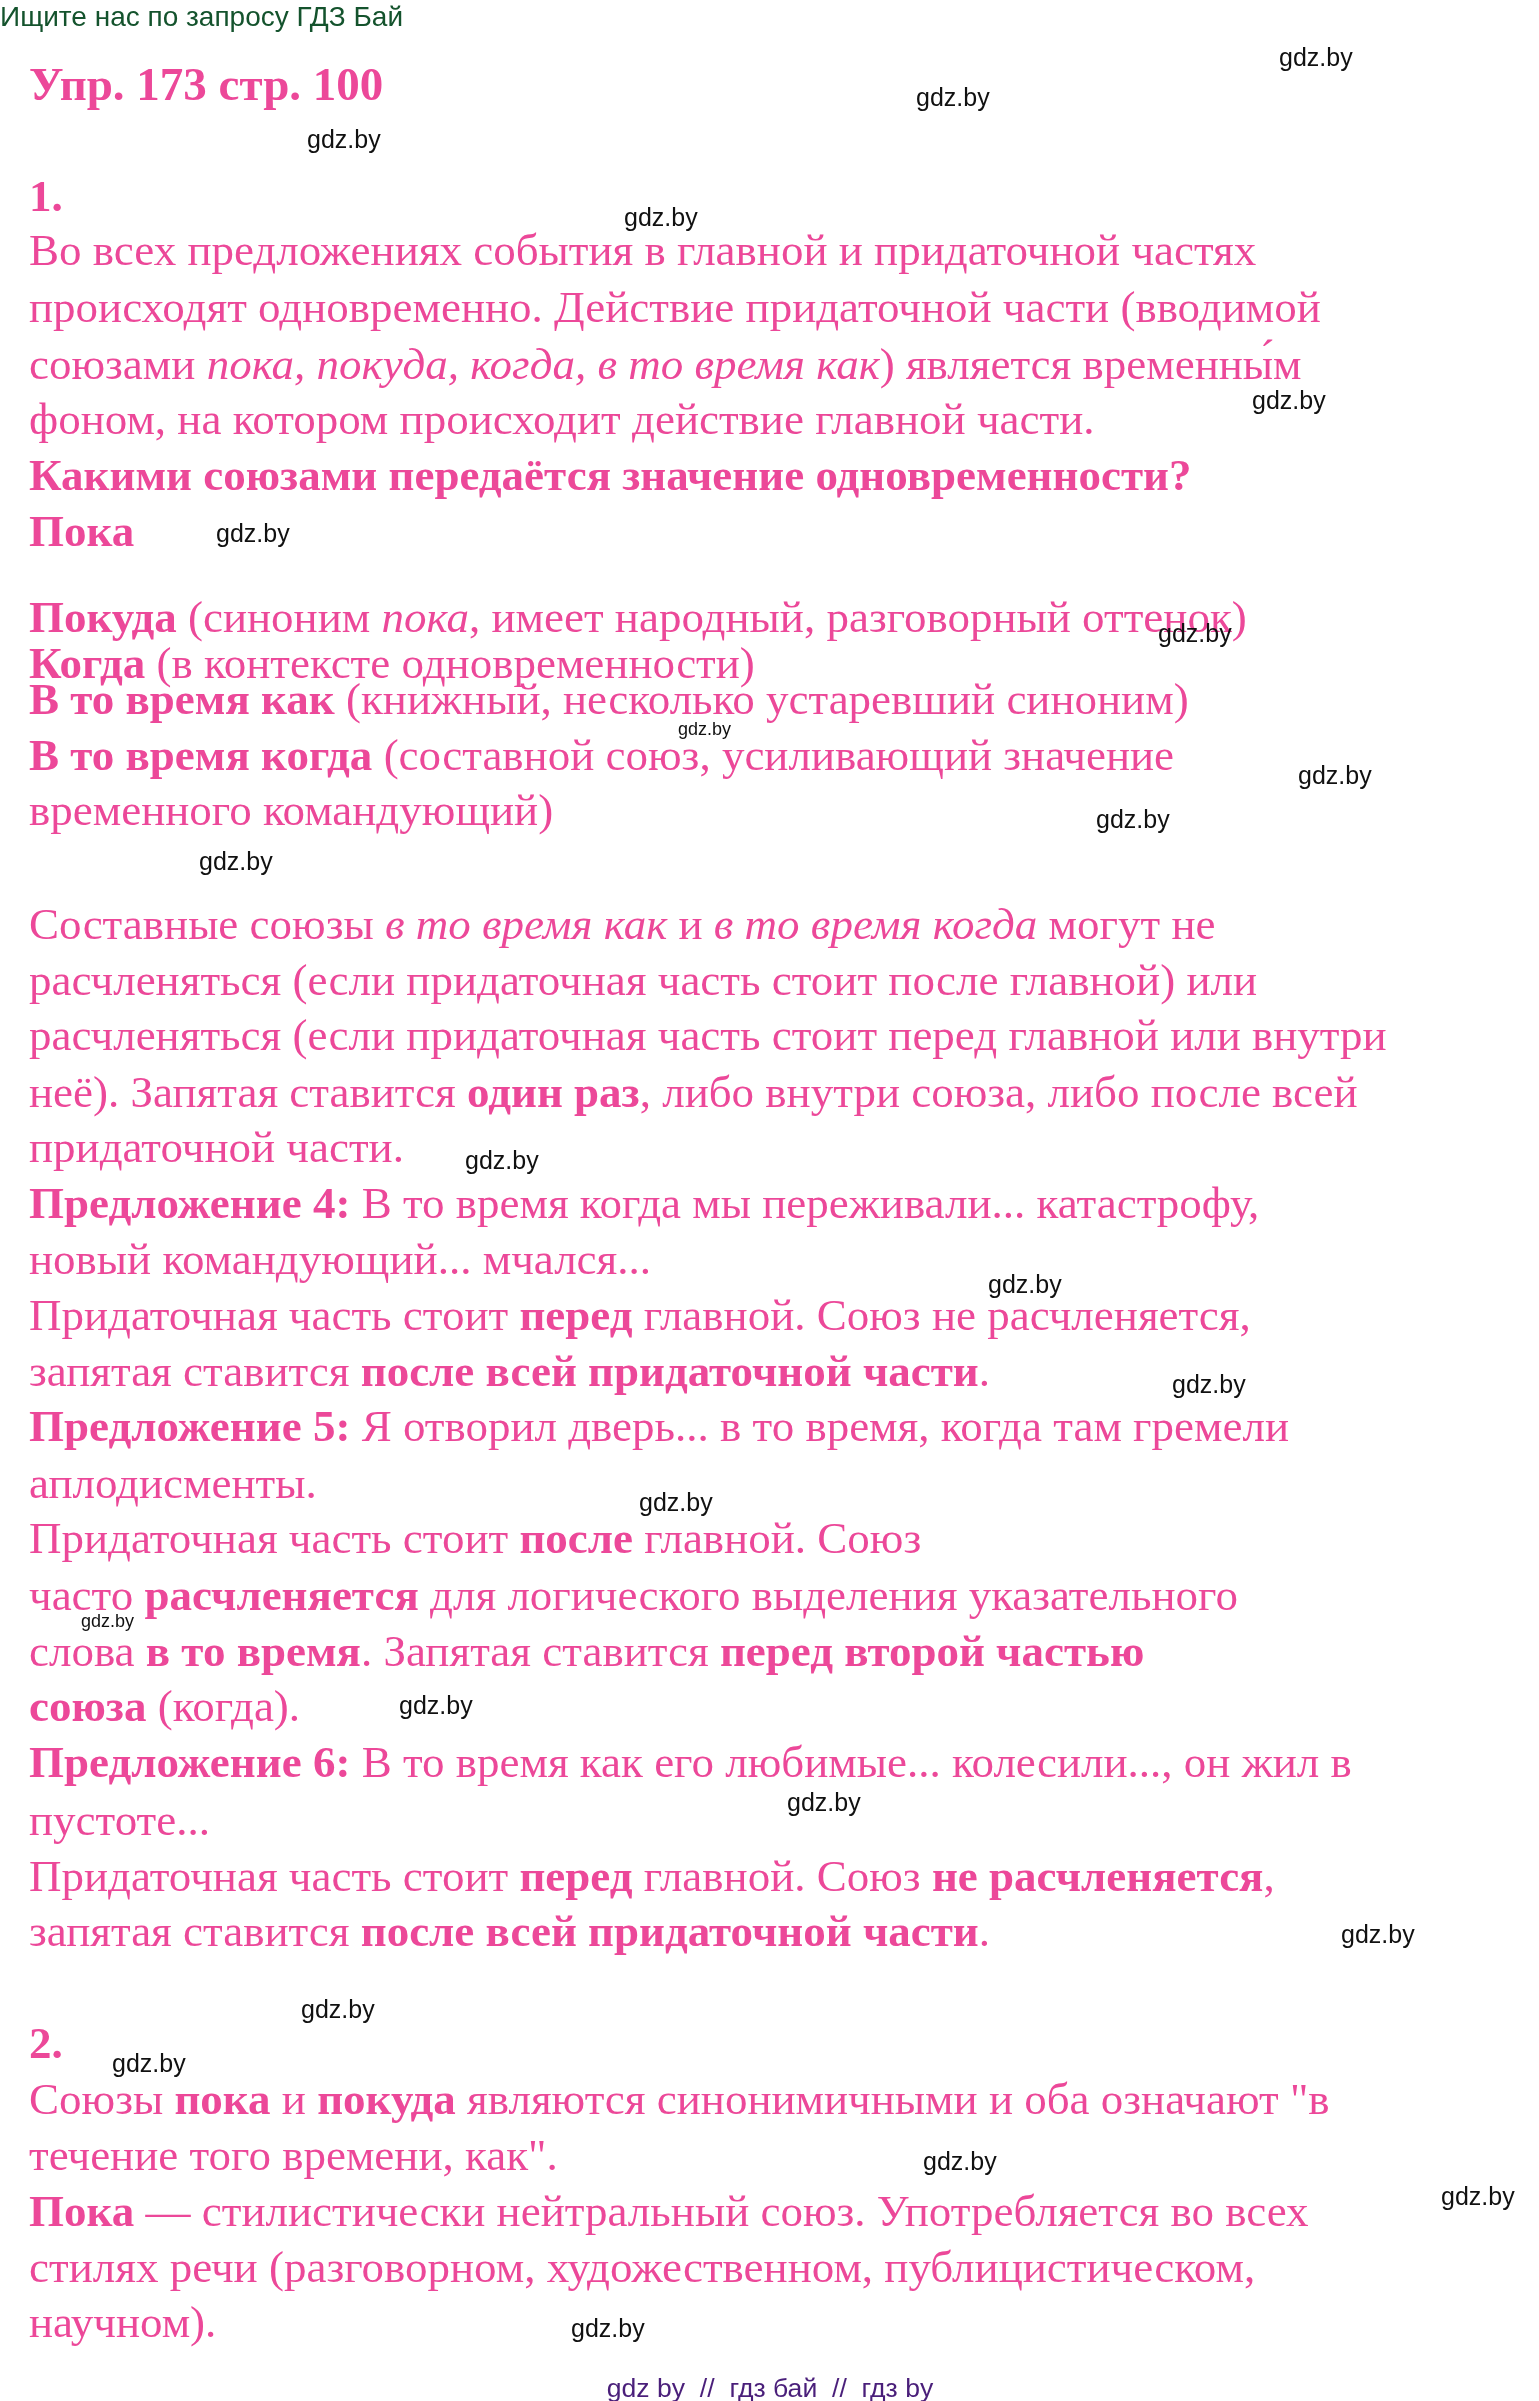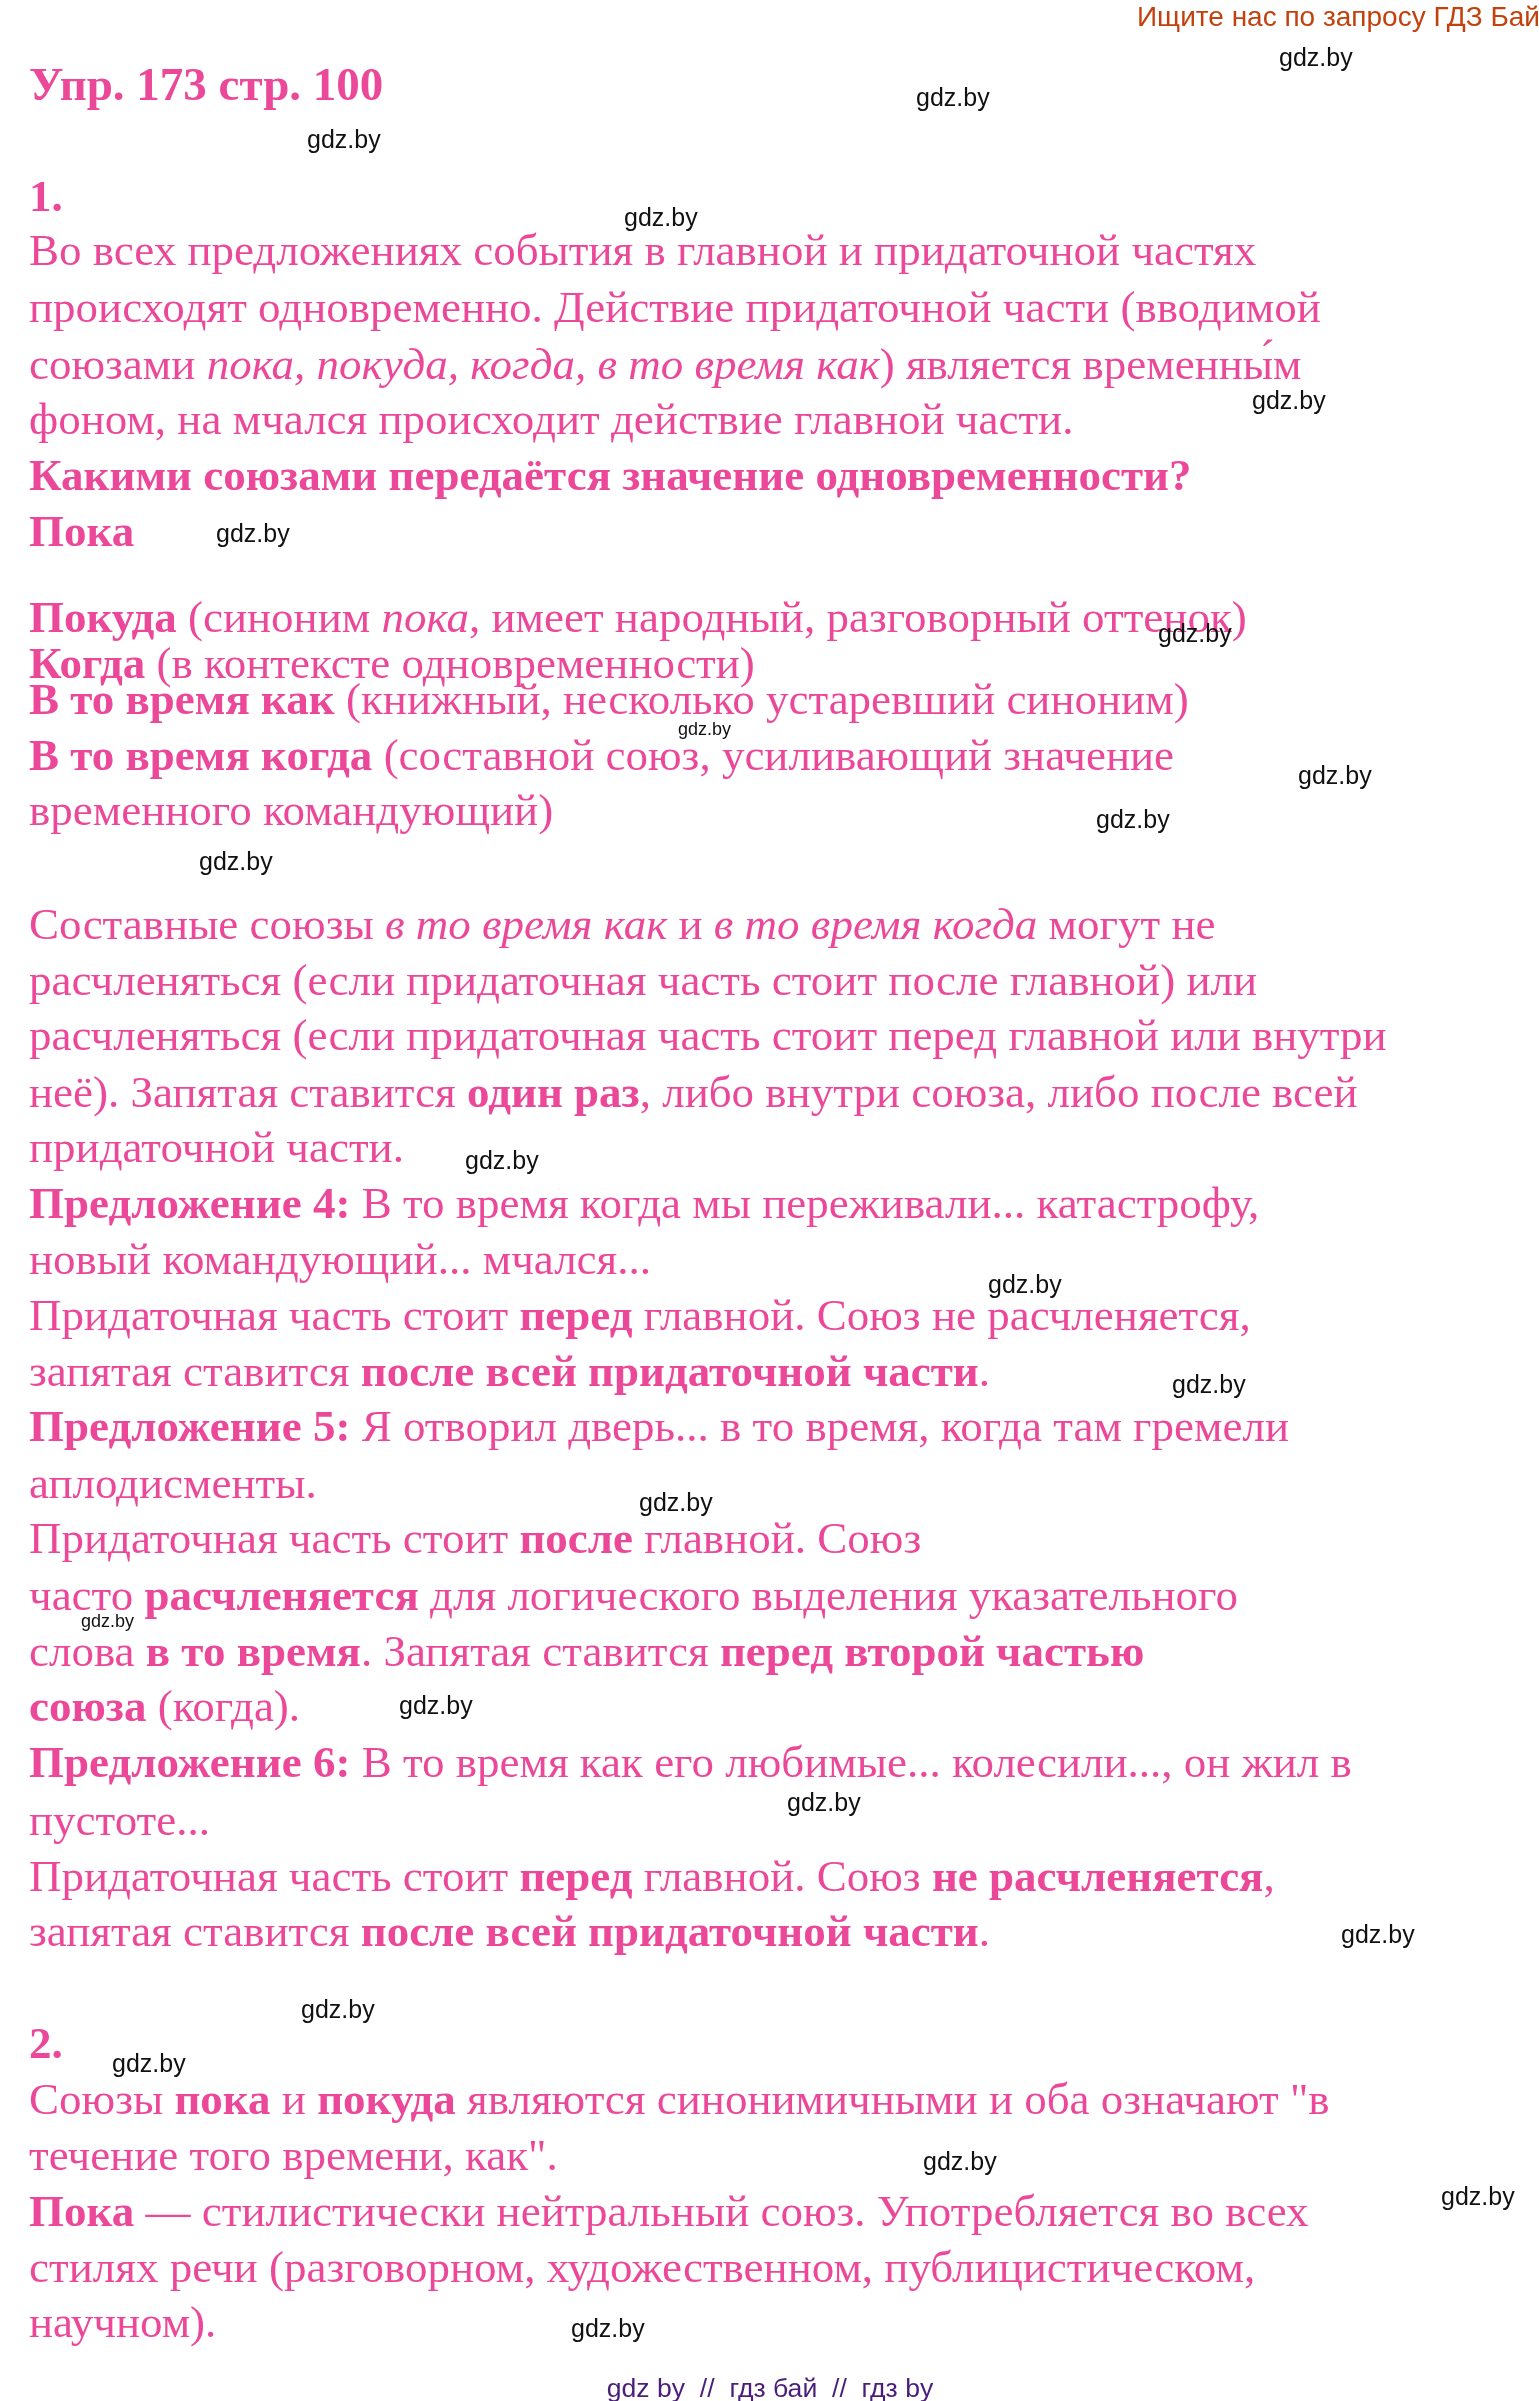--- a/index.html
+++ b/index.html
@@ -14,43 +14,43 @@
   .ln i { font-style:italic; }
   .title { font-weight:bold; font-size:47px; }
   .num { font-weight:bold; font-size:45px; }
   .wm {
     position:absolute; white-space:nowrap;
     font-family:"Liberation Sans", "DejaVu Sans", sans-serif;
     font-size:25px; color:#111; line-height:28px;
   }
   .wm.small { font-size:18px; line-height:20px; }
   .hdr {
-    position:absolute; top:0; left:0; width:1540px; text-align:right;
+    position:absolute; top:0; left:0; width:1540px; text-align:left;
     font-family:"Liberation Sans", "DejaVu Sans", sans-serif;
-    font-size:28px; line-height:33px; color:#c2410c;
+    font-size:28px; line-height:33px; color:#14532d;
   }
   .ftr {
     position:absolute; top:2373px; left:0; width:1540px; text-align:center;
     font-family:"Liberation Sans", "DejaVu Sans", sans-serif;
     font-size:26.6px; line-height:30px; color:#4a1f7a; white-space:pre;
   }
 </style>
 </head>
 <body>
 
 <div class="hdr">Ищите нас по запросу ГДЗ Бай</div>
 
 <div class="ln title" style="top:56px;">Упр. 173 стр. 100</div>
 
 <div class="ln num" style="top:168px;">1.</div>
 
 <div class="ln" style="top:222px;">Во всех предложениях события в главной и придаточной частях</div>
 <div class="ln" style="top:279px;">происходят одновременно. Действие придаточной части (вводимой</div>
 <div class="ln" style="top:336px;"><span>союзами </span><i>пока, покуда, когда, в то время как</i><span>) является временны́м</span></div>
-<div class="ln" style="top:391px;">фоном, на мчался происходит действие главной части.</div>
+<div class="ln" style="top:391px;">фоном, на котором происходит действие главной части.</div>
 
 <div class="ln" style="top:447px;font-weight:bold;">Какими союзами передаётся значение одновременности?</div>
 
 <div class="ln" style="top:503px;"><b>Пока</b></div>
 <div class="ln" style="top:589px;"><b>Покуда</b><span> (синоним </span><i>пока</i><span>, имеет народный, разговорный оттенок)</span></div>
 <div class="ln" style="top:635px;"><b>Когда</b><span> (в контексте одновременности)</span></div>
 <div class="ln" style="top:671px;"><b>В то время как</b><span> (книжный, несколько устаревший синоним)</span></div>
 <div class="ln" style="top:727px;"><b>В то время когда</b><span> (составной союз, усиливающий значение</span></div>
 <div class="ln" style="top:782px;">временного командующий)</div>
 

